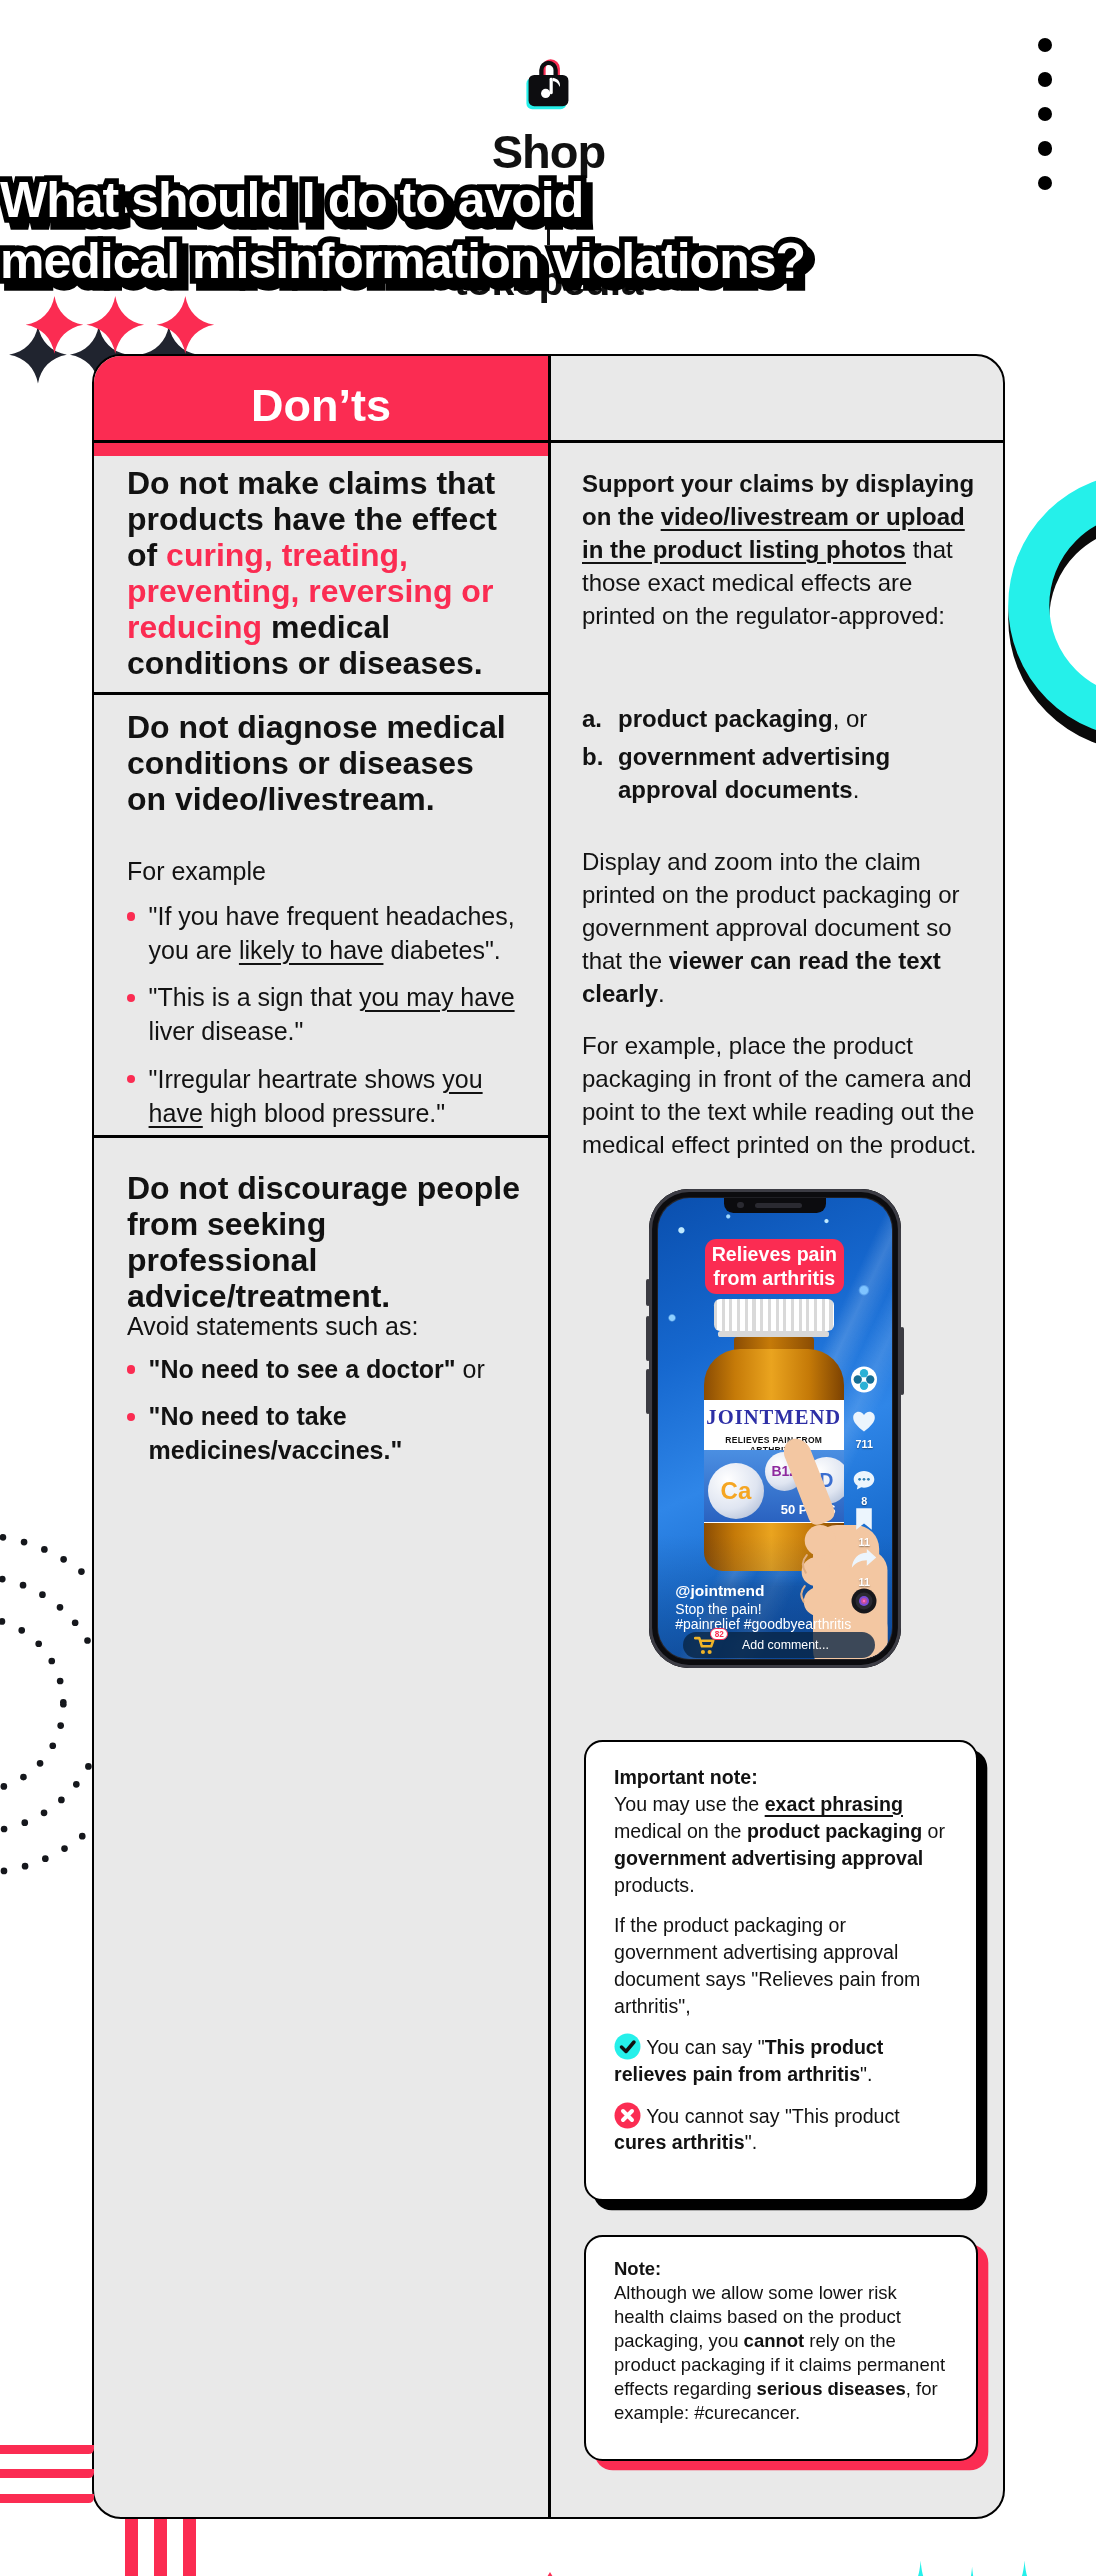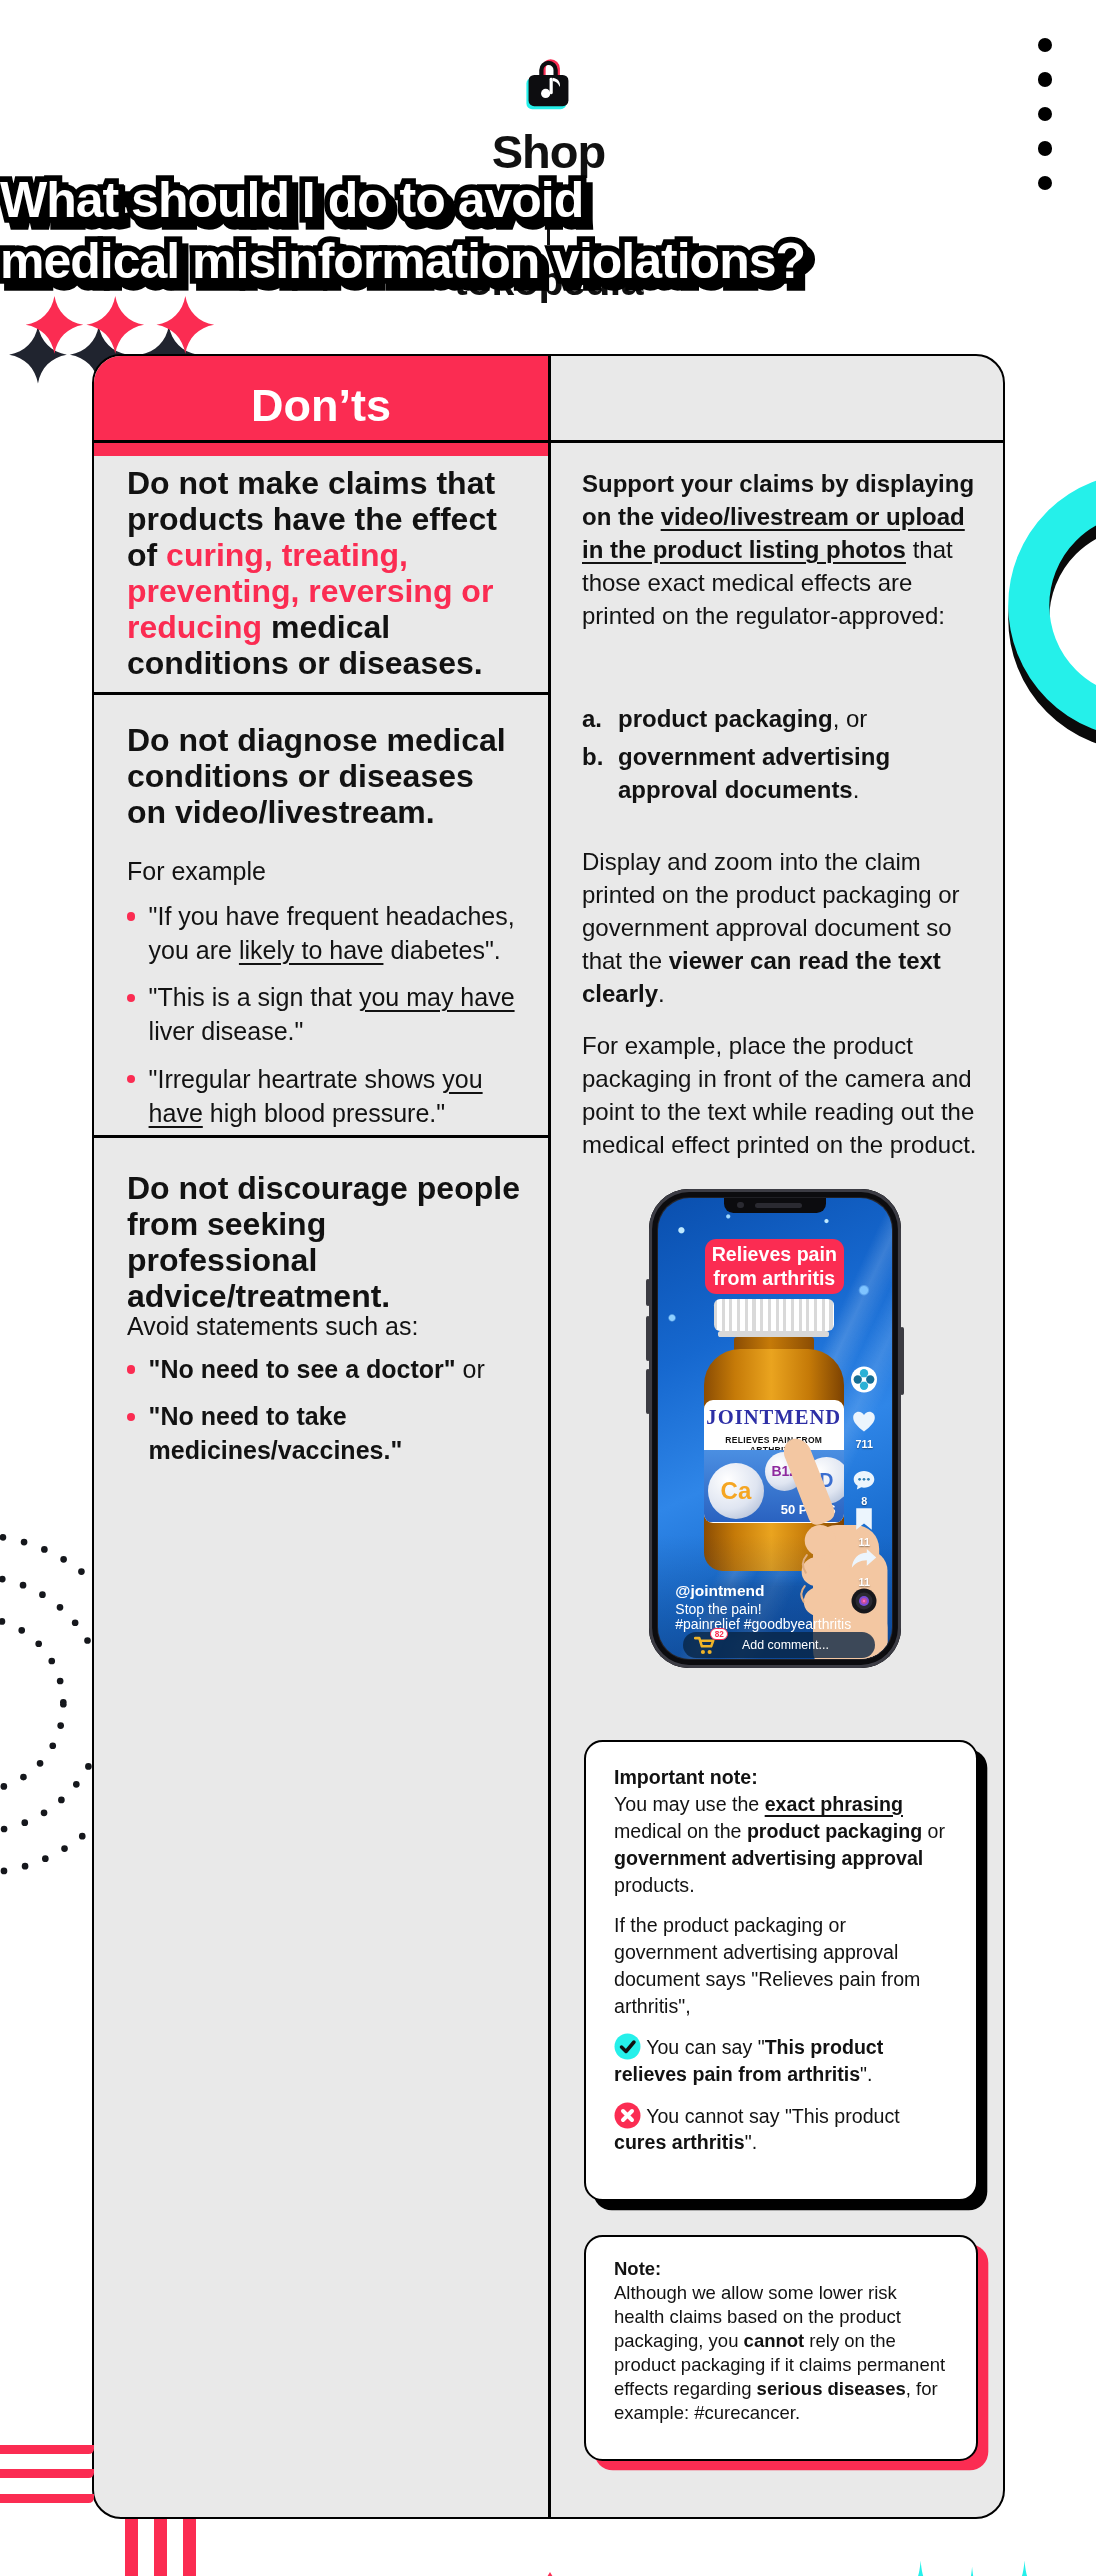--- a/index.html
+++ b/index.html
@@ -79,21 +79,21 @@
   .claim-badge{position:absolute;left:47px;top:41px;width:139px;height:55px;background:var(--red);border-radius:11.3px;
          display:flex;flex-direction:column;align-items:center;justify-content:center;
          color:#fff;font-size:19.6px;font-weight:700;line-height:24px;}
   .bottle{position:absolute;left:45px;top:101px;width:142px;height:278px;}
   .cap{position:absolute;left:11.3px;top:0;width:120px;height:32px;border-radius:6.2px;
        background:repeating-linear-gradient(90deg,#d9d9d9 0 3.1px,#ffffff 3.1px 7.7px);}
   .brim{position:absolute;left:15.5px;top:32px;width:111px;height:6.2px;background:#d8d8d8;border-radius:2.6px;}
   .neck{position:absolute;left:31px;top:38px;width:80px;height:15.5px;background:linear-gradient(90deg,#8a4c03,#c57a08 45%,#8a4c03);border-radius:3.1px;}
   .bbody{position:absolute;left:1px;top:50px;width:140px;height:222px;border-radius:36px 36px 18.5px 18.5px;
        background:linear-gradient(90deg,#8a4c03 0%,#c57a08 22%,#eaa41f 48%,#c57a08 75%,#7c4202 100%);}
-  .blabel{position:absolute;left:1px;top:101px;width:140px;height:123px;background:#fff;overflow:hidden;border-radius:9px;}
+  .blabel{position:absolute;left:1px;top:101px;width:140px;height:123px;background:#fff;overflow:hidden;}
   .brand{position:absolute;left:0;top:6.2px;width:100%;text-align:center;font-family:"Liberation Serif",serif;
          font-weight:700;font-size:20.6px;letter-spacing:1px;color:#2d2fa6;}
   .brand-sub{position:absolute;left:0;top:35px;width:100%;text-align:center;font-weight:700;font-size:8.5px;letter-spacing:0.3px;color:#111;}
   .lblue{position:absolute;left:0;top:50px;width:100%;height:72px;overflow:hidden;
          background:linear-gradient(180deg,#4b8fe2,#2a62c0);}
   .sphere{position:absolute;border-radius:50%;display:flex;align-items:center;justify-content:center;font-weight:700;
          background:radial-gradient(circle at 35% 30%,#ffffff,#dfe5f1 55%,#9fb0cd 100%);}
   .sp-ca{left:4.1px;top:13.4px;width:56px;height:56px;font-size:24px;color:#f5a623;}
   .sp-b12{left:61px;top:2.1px;width:39px;height:39px;font-size:14px;color:#8e2a9e;}
   .sp-d{left:99px;top:7.2px;width:47px;height:47px;font-size:19.6px;color:#3a6ed0;}
@@ -207,21 +207,21 @@
 
   <div class="abs table">
     <div class="th th-dont">Don’ts</div>
     <div class="h-sep"></div>
     <div class="v-div"></div>
     <div class="sep" style="top:336px"></div>
     <div class="sep" style="top:779px"></div>
 
     <div class="tcell d-col btxt" style="top:109px"><span class="b">Do not make claims that products have the effect of </span><span class="b r">curing, treating, preventing, reversing or reducing</span><span class="b"> medical conditions or diseases.</span></div>
 
-    <div class="tcell d-col btxt" style="top:366px"><span class="b">Do not diagnose medical conditions or diseases on video/livestream.</span></div>
+    <div class="tcell d-col btxt" style="top:353px"><span class="b">Do not diagnose medical conditions or diseases on video/livestream.</span></div>
     <div class="tcell d-col" style="top:501px;font-size:25px">For example</div>
     <div class="tcell d-col bullets" style="top:543px">
       <div class="bullet">
         <span class="bdot"></span>
         <span class="btext"><span>"If you have frequent headaches, you are </span><span class="u">likely to have</span><span> diabetes".</span></span>
       </div>
       <div class="bullet">
         <span class="bdot"></span>
         <span class="btext"><span>"This is a sign that </span><span class="u">you may have</span><span> liver disease."</span></span>
       </div>

